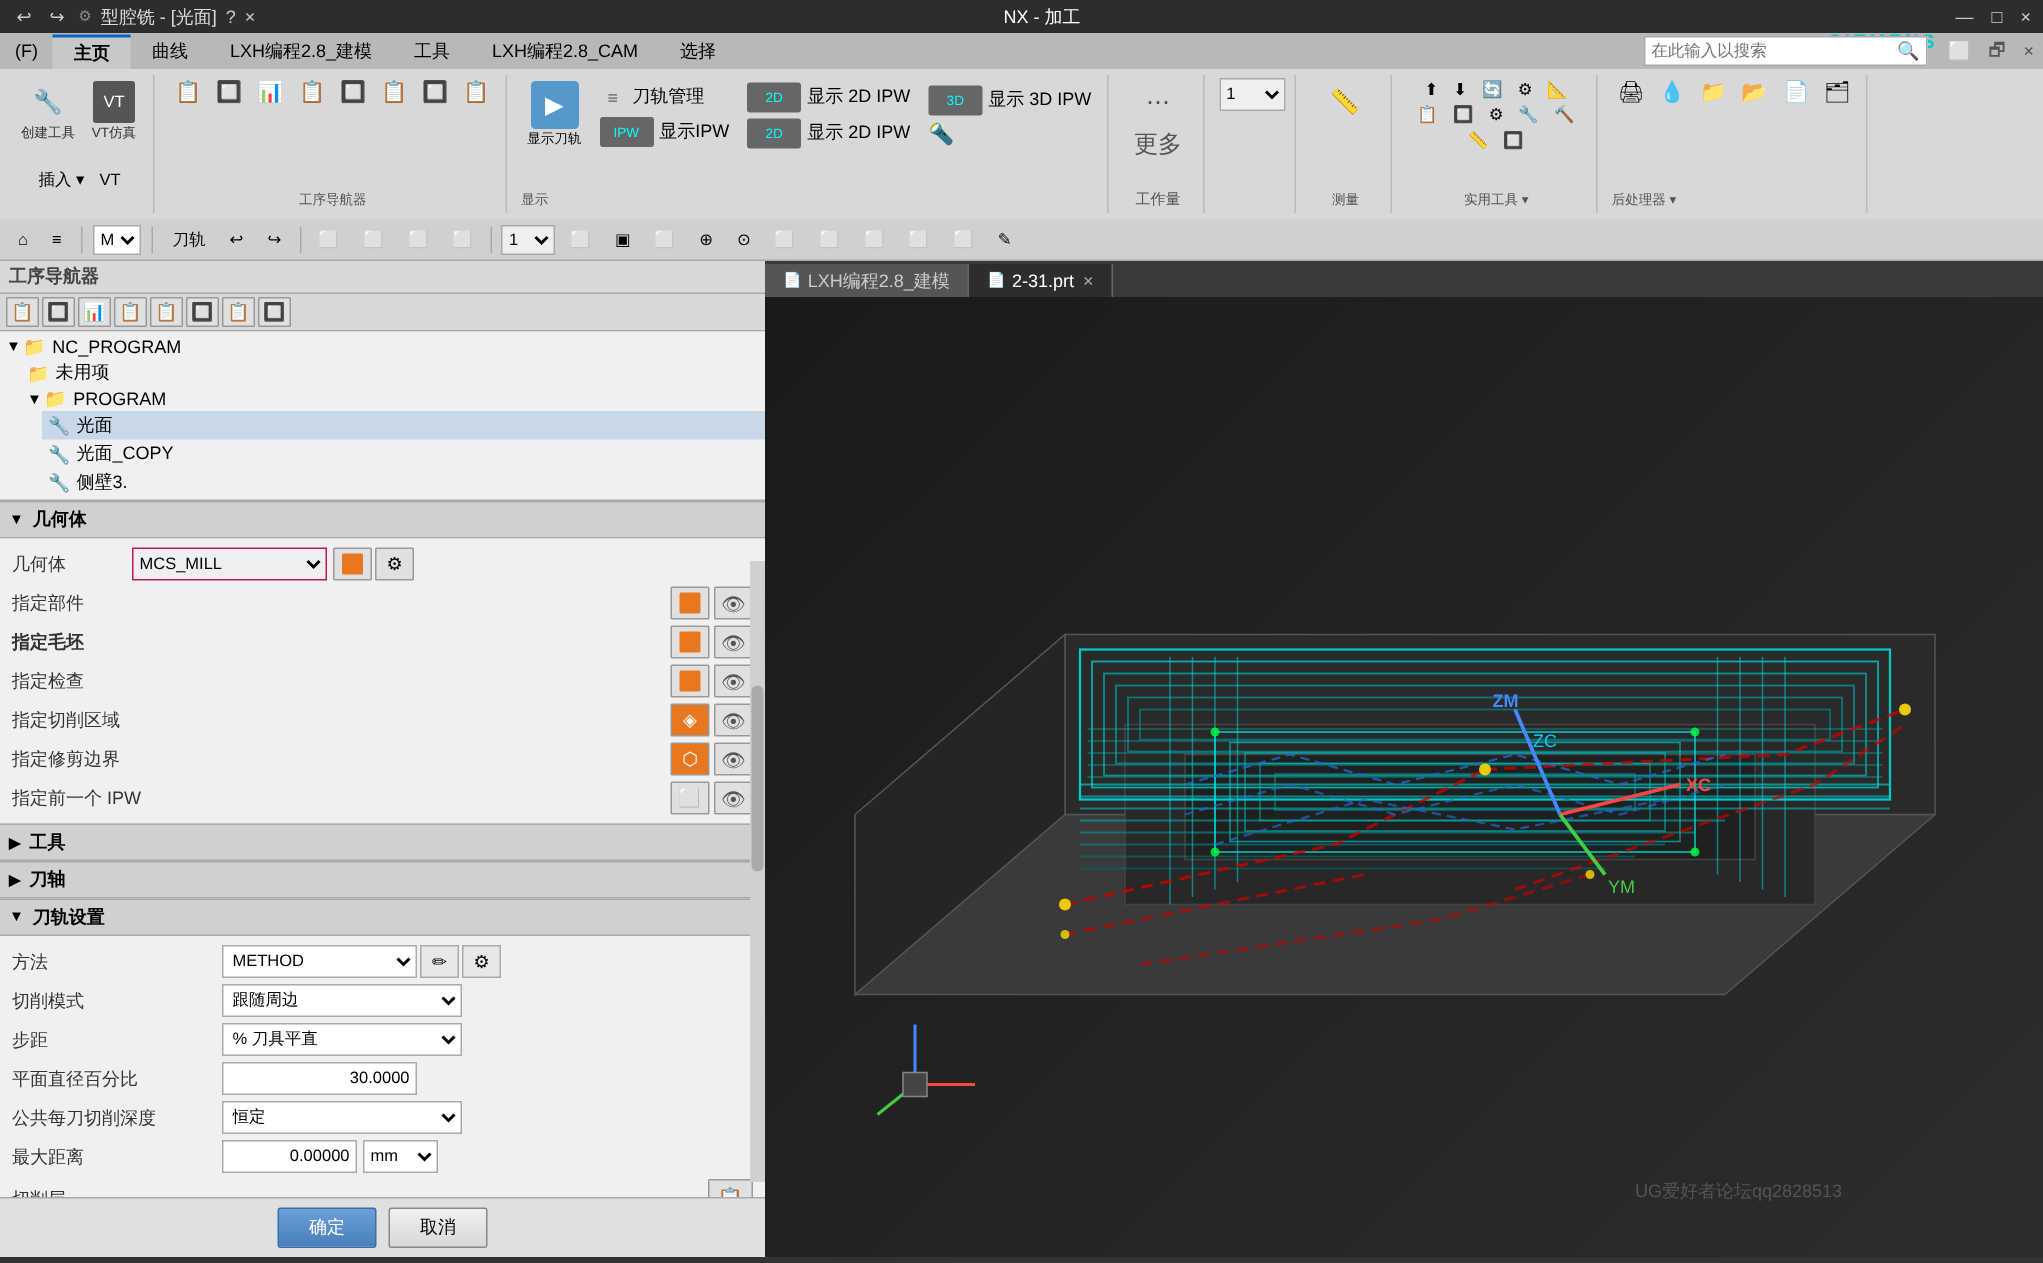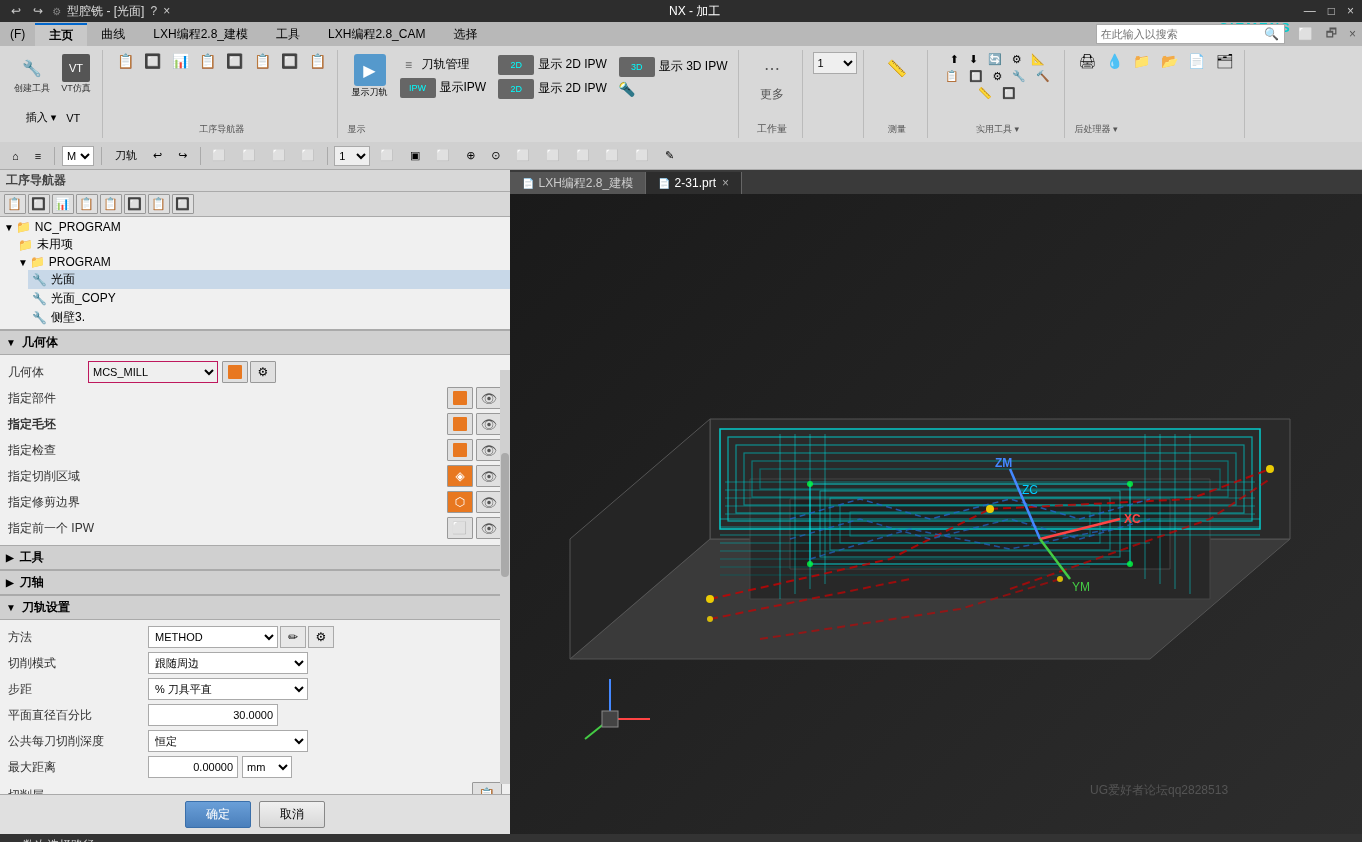--- a/index.html
+++ b/index.html
@@ -224,21 +224,21 @@
         </div>
       </div>
       <div class="nx-ribbon-grp-label">显示</div>
     </div>
 
     <div class="nx-ribbon-grp" style="min-width:60px;">
       <div style="display:flex;flex-direction:column;gap:2px;align-items:center;">
         <div class="nx-ribbon-big-btn">
           <div class="nx-ribbon-big-icon" style="color:#555;">⋯</div>
         </div>
-        <span style="font-size:12px;color:#555;">更多</span>
+        <span style="font-size:16px;color:#555;">更多</span>
       </div>
       <div style="margin-top:18px;">
         <span style="font-size:10px;color:#555;">工作量</span>
       </div>
     </div>
 
     <div class="nx-ribbon-grp" style="min-width:50px;">
       <select style="width:44px;height:22px;font-size:11px;border:1px solid #aaa;">
         <option>1</option><option>2</option><option>3</option>
       </select>

